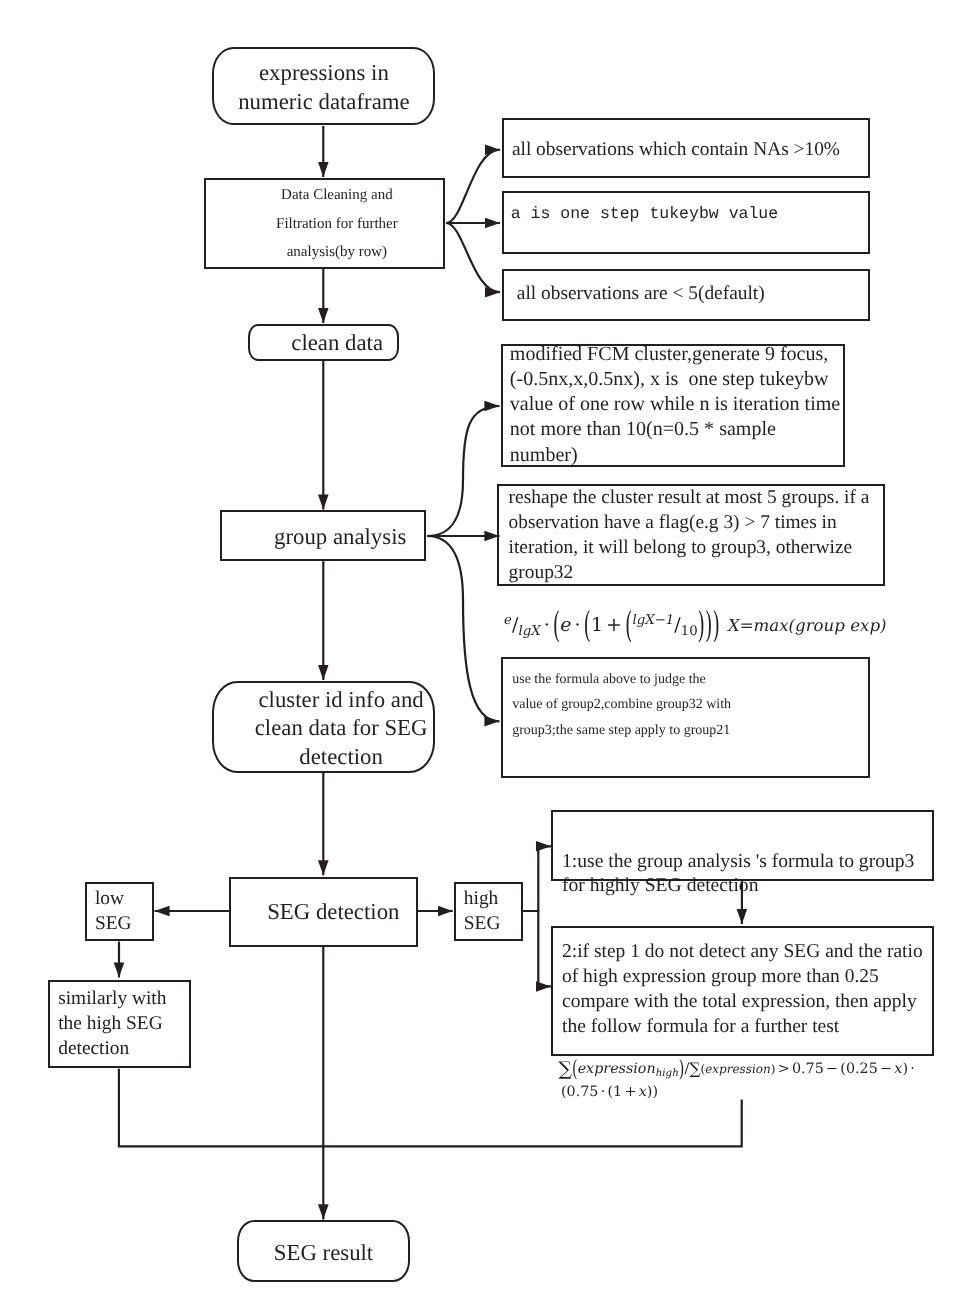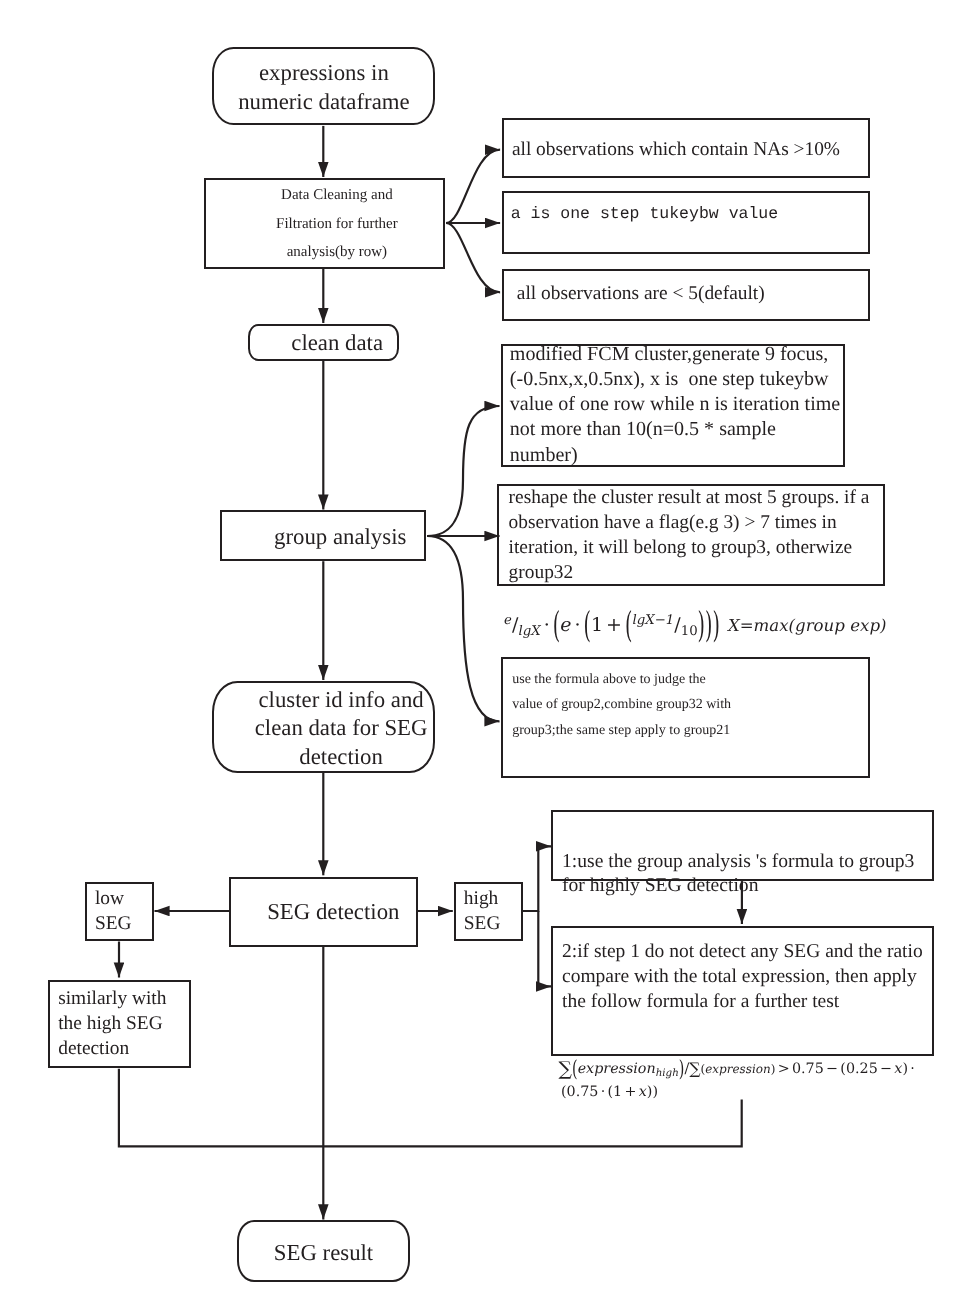--- a/index.html
+++ b/index.html
@@ -154,20 +154,21 @@
     <div class="ln">group3;the same step apply to group21</div>
   </div>
   <div class="ann" style="left:550.9px;top:809.5px;width:383.1px;height:71.6px;"></div>
   <div class="lbl" style="left:562.0px;top:821.56px;font-size:19.6px;line-height:24.9px;margin-top:28px;">
     <div class="ln">1:use the group analysis 's formula to group3</div>
     <div class="ln">for highly SEG detection</div>
   </div>
   <div class="ann" style="left:550.9px;top:925.6px;width:383.1px;height:130.3px;"></div>
   <div class="lbl" style="left:562.0px;top:939.89px;font-size:19.5px;line-height:24.9px;">
     <div class="ln">2:if step 1 do not detect any SEG and the ratio</div>
+    <div class="ln">of high expression group more than 0.25</div>
     <div class="ln">compare with the total expression, then apply</div>
     <div class="ln">the follow formula for a further test</div>
   </div>
 
   <div class="formula" style="left:504.1px;top:613.5px;font-size:19px;line-height:22px;"><span class="nf"><span class="num mi">e</span><span class="sl">/</span><span class="den mi">lgX</span></span><span class="op">·</span><span class="p">(</span><span class="mi">e</span><span class="op">·</span><span class="p">(</span><span>1</span><span class="op">+</span><span class="p">(</span><span class="nf"><span class="num mi">lgX−1</span><span class="sl">/</span><span class="den">10</span></span><span class="p">)</span><span class="p">)</span><span class="p">)</span></div>
 
   <div class="formula mi" style="left:727.9px;top:615.5px;font-size:16.6px;line-height:20px;">X=max(group exp)</div>
 
   <div class="formula" style="left:558.6px;top:1058.0px;font-size:14.3px;line-height:18px;"><span class="big">∑</span><span class="p2">(</span><span class="mi">expression</span><span class="sub">high</span><span class="p2">)</span><span>/</span><span class="sm"><span class="big">∑</span><span>(</span><span class="mi">expression</span><span>)</span></span><span class="op">&gt;</span><span>0.75</span><span class="op">−</span><span>(</span><span>0.25</span><span class="op">−</span><span class="mi">x</span><span>)</span><span class="op">·</span></div>
 

